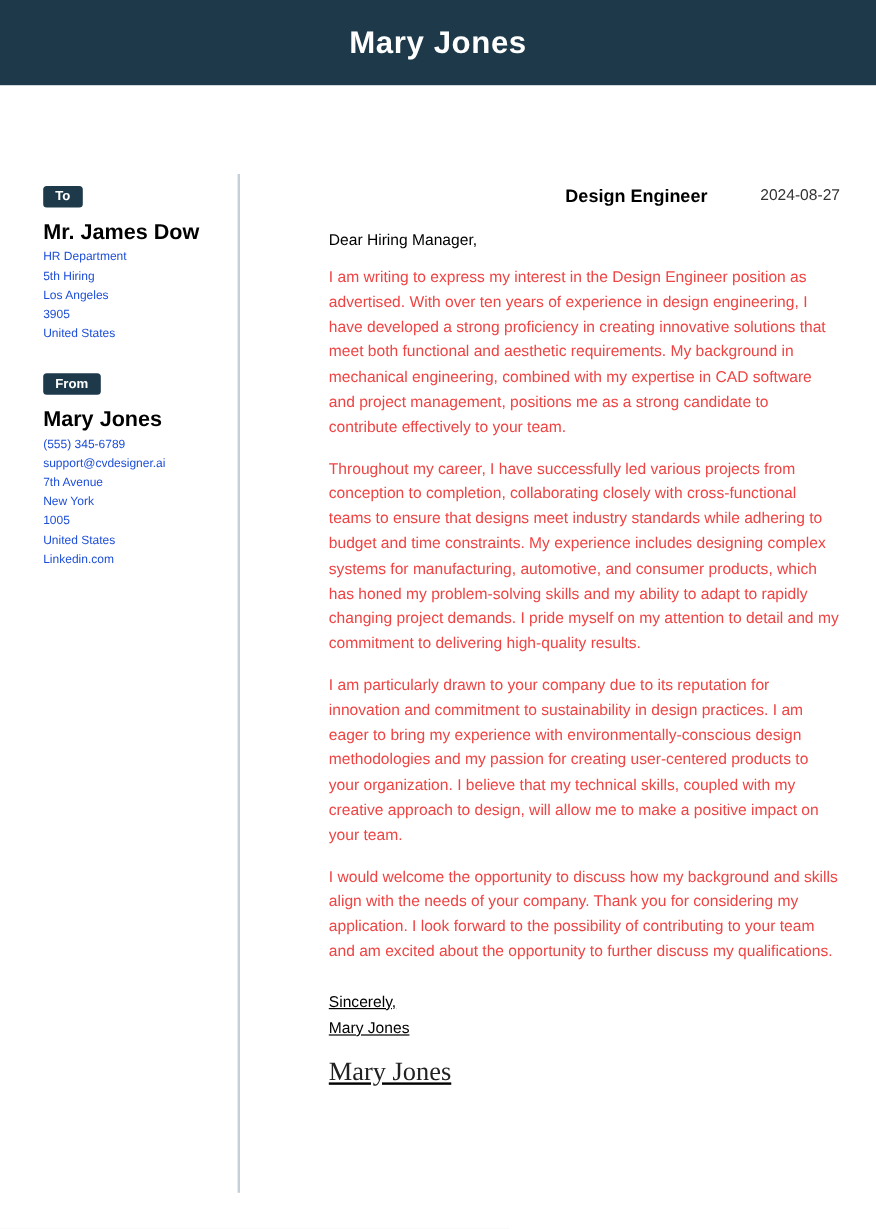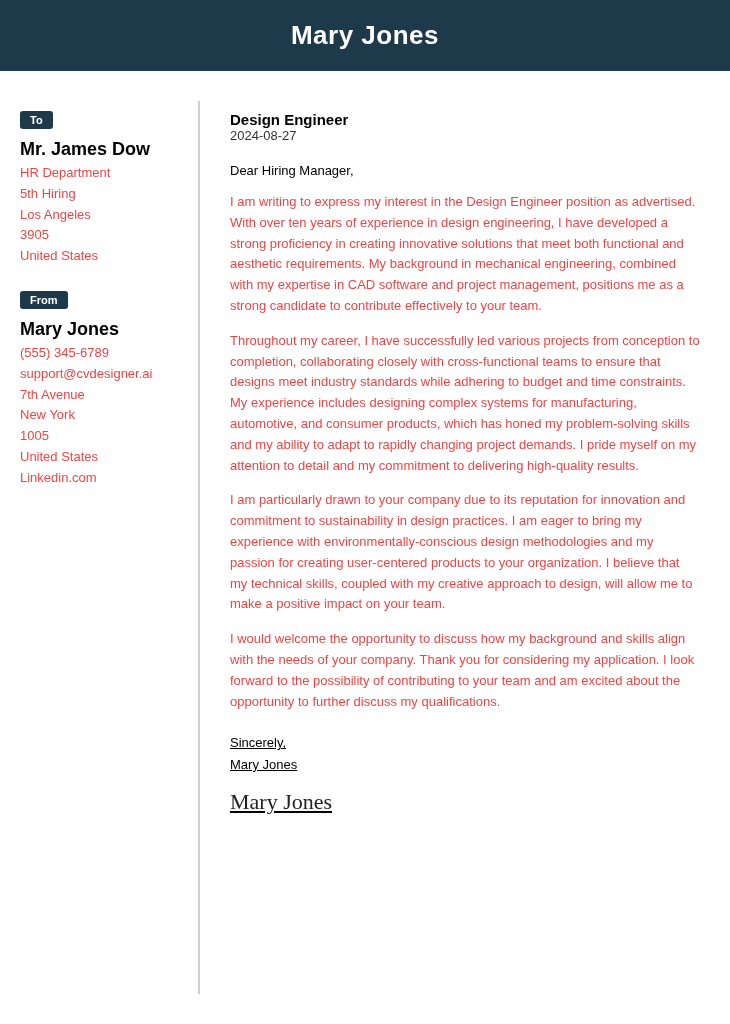--- a/index.html
+++ b/index.html
@@ -1,15 +1,15 @@
 <!DOCTYPE html>
 <html><head>
   <meta charset="utf-8">
   <style>
-    * { box-sizing: border-box; margin: 0; padding: 0; }
+    * { box-sizing: border-box; margin: 0; padding: 0; gap: 44px; }
 
     body {
       font-family: Arial, sans-serif;
       font-size: 13px;
       background: #f0f0f0;
       display: flex;
       justify-content: center;
       align-items: flex-start;
       min-height: 1024px;
     }
@@ -40,21 +40,21 @@
     .body {
       display: flex;
       flex: 1;
       padding: 30px 0 30px 0;
     }
 
     
     .sidebar {
       width: 200px;
       min-width: 200px;
-      padding: 10px 20px 20px 20px;
+      padding: 10px 20px 20px 36px;
       border-right: 2px solid #c5d0d8;
     }
 
     .section-badge {
       display: inline-block;
       background: #1e3a4a;
       color: #fff;
       font-size: 11px;
       font-weight: bold;
       padding: 3px 10px;
@@ -66,37 +66,36 @@
       margin-bottom: 24px;
     }
 
     .sidebar-name {
       font-weight: bold;
       font-size: 18px;
       margin-bottom: 3px;
     }
 
     .sidebar-line {
-      font-size: 13px;
-      color: #ef4444;
+      font-size: 10px;
+      color: #1d4ed8;
       line-height: 1.6;
     }
 
     
     .main {
       flex: 1;
       padding: 10px 30px 20px 30px;
     }
 
     .main-header-row {
       display: flex;
-      justify-content: space-between;
+      justify-content: flex-end;
       align-items: flex-start;
       margin-bottom: 16px;
-      flex-direction: column;
     }
 
     .job-title {
       font-weight: bold;
       font-size: 15px;
     }
 
     .date {
       font-size: 13px;
       color: #333;

